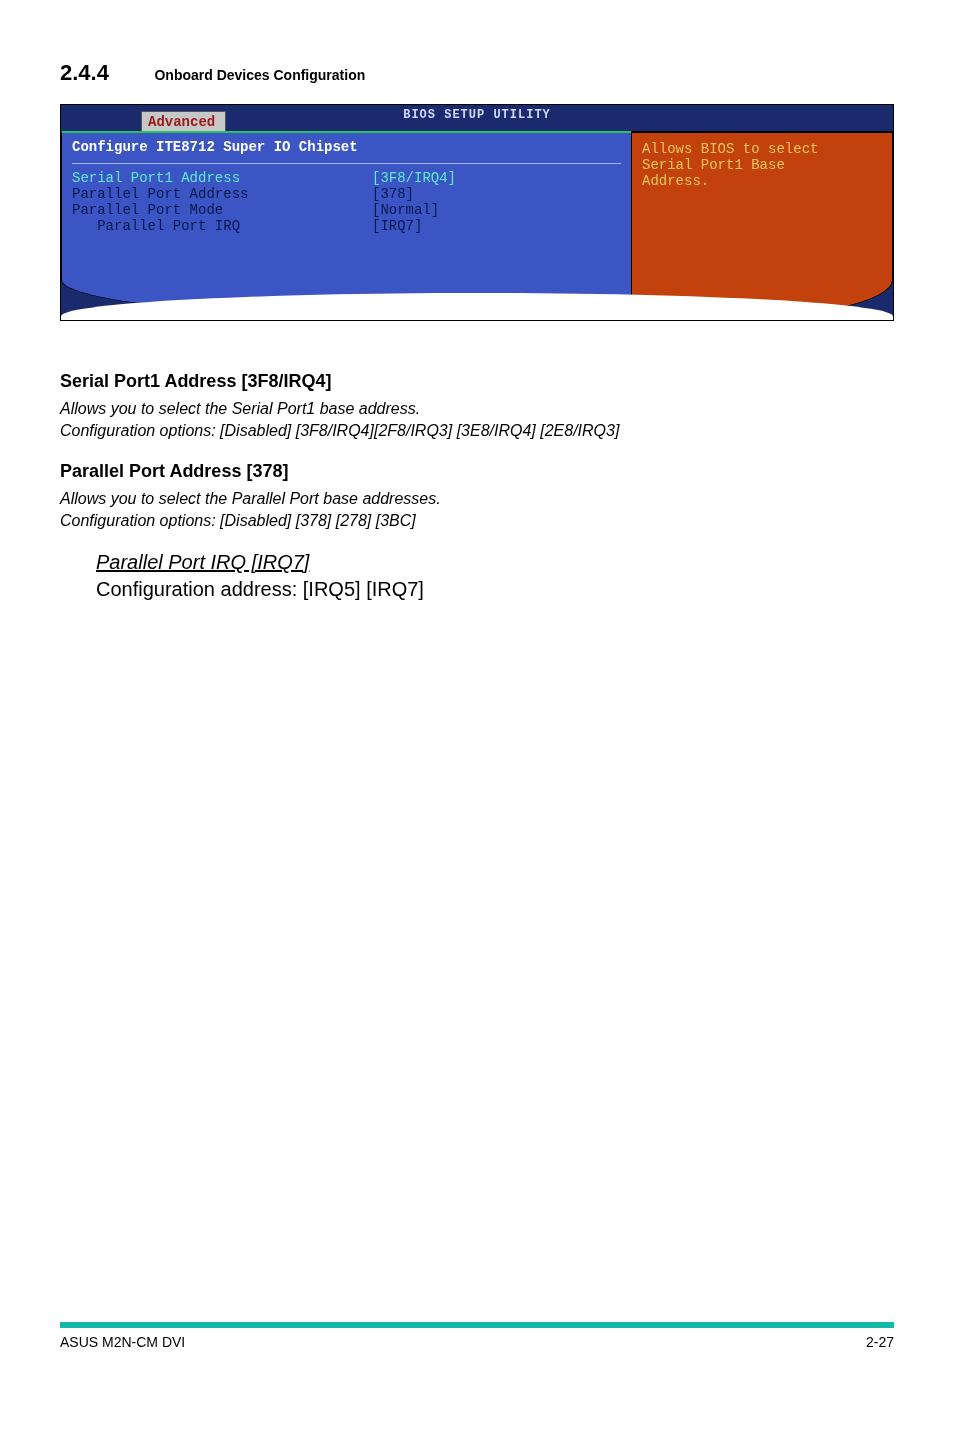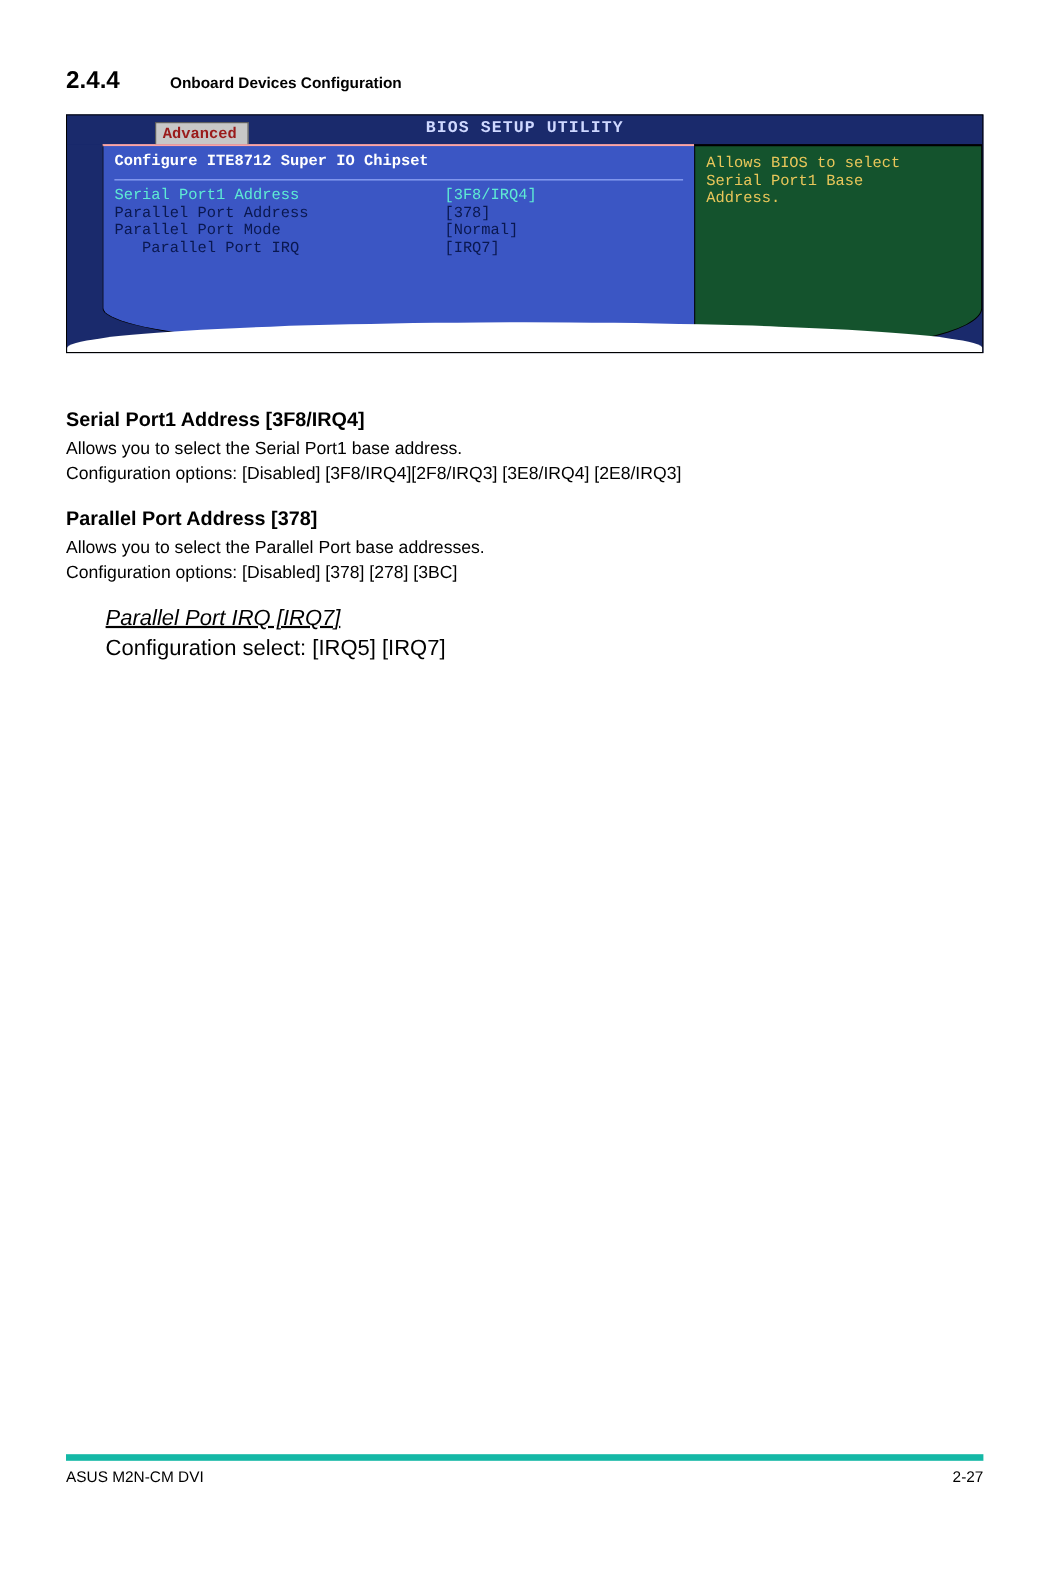--- a/index.html
+++ b/index.html
@@ -46,21 +46,21 @@
     height: 26px;
     position: relative;
   }
   .bios-title-center {
     position: absolute;
     width: 100%;
     text-align: center;
     color: #cfd8ff;
     font-family: "Courier New", monospace;
     font-weight: bold;
-    font-size: 15px;
+    font-size: 12px;
     top: 3px;
     letter-spacing: 1px;
   }
   .bios-tab {
     background: #c7c7c7;
     color: #9a1b1b;
     font-family: "Courier New", monospace;
     font-weight: bold;
     font-size: 14px;
     padding: 2px 10px 1px 6px;
@@ -73,31 +73,30 @@
   .bios-body {
     display: flex;
     background: #1a2a6c;
     font-family: "Courier New", monospace;
     font-size: 14px;
   }
   .bios-left {
     flex: 1;
     background: #3b56c4;
     border: 1px solid #000;
-    border-top: 2px solid #fca5a5;
+    border-top: 2px solid #22c55e;
     border-right: none;
     padding: 6px 10px 60px 10px;
     min-height: 120px;
     position: relative;
     border-bottom-left-radius: 70% 40px;
-    margin-left: 32px;
   }
   .bios-right {
     width: 240px;
-    background: #14532d;
+    background: #c2410c;
     color: #e8c65a;
     padding: 8px 10px 40px 10px;
     border: 1px solid #000;
     border-top: 2px solid #000;
     border-left: 1px solid #000;
     border-bottom-right-radius: 70% 40px;
   }
   .bios-left .heading {
     color: #fff;
     font-weight: bold;
@@ -130,20 +129,21 @@
   
   h3.sub {
     font-size: 18px;
     font-weight: bold;
     margin: 20px 0 6px 0;
   }
   p.body {
     font-size: 16px;
     margin: 0 0 18px 0;
     line-height: 1.35;
+    font-style: italic;
   }
   .indent-block {
     margin-left: 36px;
     font-size: 20px;
     line-height: 1.35;
   }
   .italic-under {
     font-style: italic;
     text-decoration: underline;
   }
@@ -199,21 +199,21 @@
   <p class="body" style="white-space:pre-line">Allows you to select the Serial Port1 base address.
 Configuration options: [Disabled] [3F8/IRQ4][2F8/IRQ3] [3E8/IRQ4] [2E8/IRQ3]</p>
 
   <h3 class="sub">Parallel Port Address [378]</h3>
   <p class="body" style="white-space:pre-line">Allows you to select the Parallel Port base addresses.
 Configuration options: [Disabled] [378] [278] [3BC]</p>
 
 
   <div class="indent-block">
     <div><span class="italic-under">Parallel Port IRQ [IRQ7]</span></div>
-    <div>Configuration select: [IRQ5] [IRQ7]</div>
+    <div>Configuration address: [IRQ5] [IRQ7]</div>
   </div>
 
   <div class="footer">
     <span>ASUS M2N-CM DVI</span>
     <span>2-27</span>
   </div>
 
 </div>
 
 </body></html>

